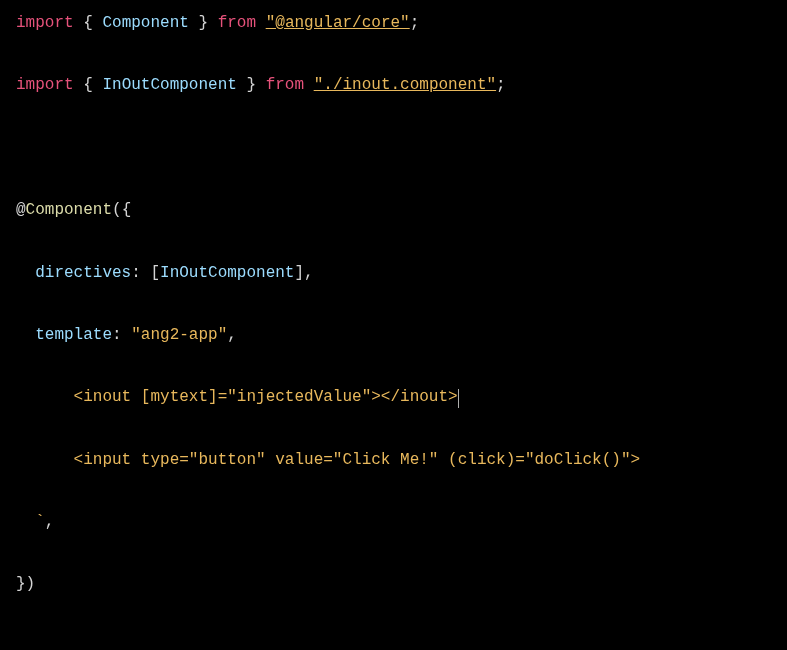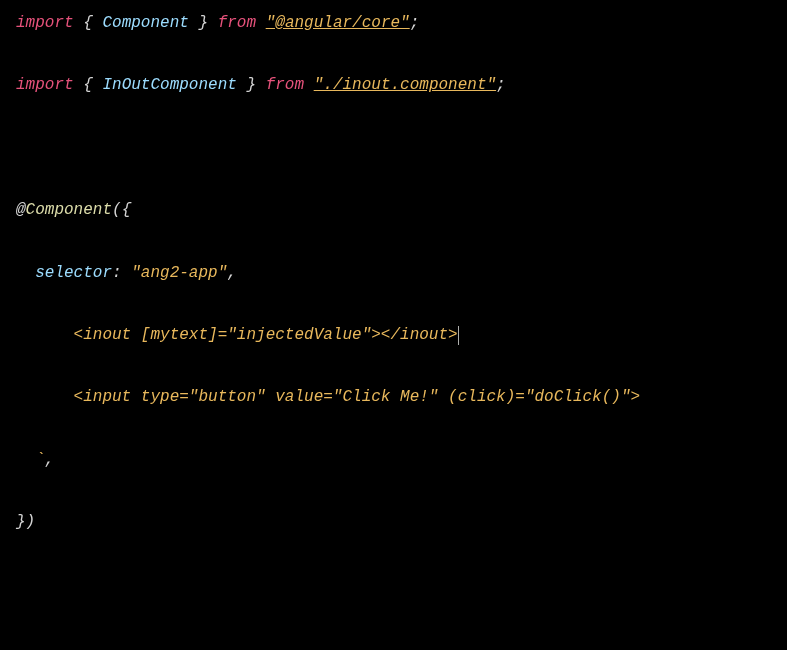--- a/index.html
+++ b/index.html
@@ -11,21 +11,21 @@
     color: #d4d4d4;
     padding: 8px 16px;
     width: 787px;
     height: 650px;
     overflow: hidden;
   }
   pre {
     font-family: inherit;
     white-space: pre;
   }
-  .line { display: block; position: relative; font-style: italic; }
+  .line { display: block; position: relative; }
   .tok-keyword { color: #e6527b; }
   .tok-string { color: #e8b85c; text-decoration: underline; }
   .tok-string-plain { color: #e8b85c; }
   .tok-ident { color: #9cdcfe; }
   .tok-method { color: #dcdcaa; }
   .tok-decorator { color: #d4d4d4; }
   .tok-default { color: #d4d4d4; }
   .cursor {
     display: inline-block;
     width: 1px;
@@ -35,21 +35,22 @@
     margin-bottom: -0.1em;
   }
 </style>
 </head>
 <body>
 
 <pre><span class="line"><span class="tok-keyword">import</span><span class="tok-default"> { </span><span class="tok-ident">Component</span><span class="tok-default"> } </span><span class="tok-keyword">from</span><span class="tok-default"> </span><span class="tok-string">"@angular/core"</span><span class="tok-default">;</span></span>
 <span class="line"><span class="tok-keyword">import</span><span class="tok-default"> { </span><span class="tok-ident">InOutComponent</span><span class="tok-default"> } </span><span class="tok-keyword">from</span><span class="tok-default"> </span><span class="tok-string">"./inout.component"</span><span class="tok-default">;</span></span>
 <span class="line"> </span>
 <span class="line"><span class="tok-decorator">@</span><span class="tok-method">Component</span><span class="tok-default">({</span></span>
-<span class="line"><span class="tok-ident">  selector</span><span class="tok-default">: </span><span class="tok-string-plain">"ang2-app"</span><span class="tok-default">,</span></span>
+<span class="line"><span class="tok-ident">  directives</span><span class="tok-default">: [</span><span class="tok-ident">InOutComponent</span><span class="tok-default">],</span></span>
+<span class="line"><span class="tok-ident">  template</span><span class="tok-default">: </span><span class="tok-string-plain">"ang2-app"</span><span class="tok-default">,</span></span>
 <span class="line"><span class="tok-string-plain">      </span><span class="tok-string-plain">&lt;inout [mytext]="injectedValue"&gt;&lt;/inout&gt;</span><span class="cursor"></span></span>
 <span class="line"><span class="tok-string-plain">      </span><span class="tok-string-plain">&lt;input type="button" value="Click Me!" (click)="doClick()"&gt;</span></span>
 <span class="line"><span class="tok-string-plain">  </span><span class="tok-string-plain">`</span><span class="tok-default">,</span></span>
 <span class="line"><span class="tok-default">})</span></span>
 
 
 
 
 
 

